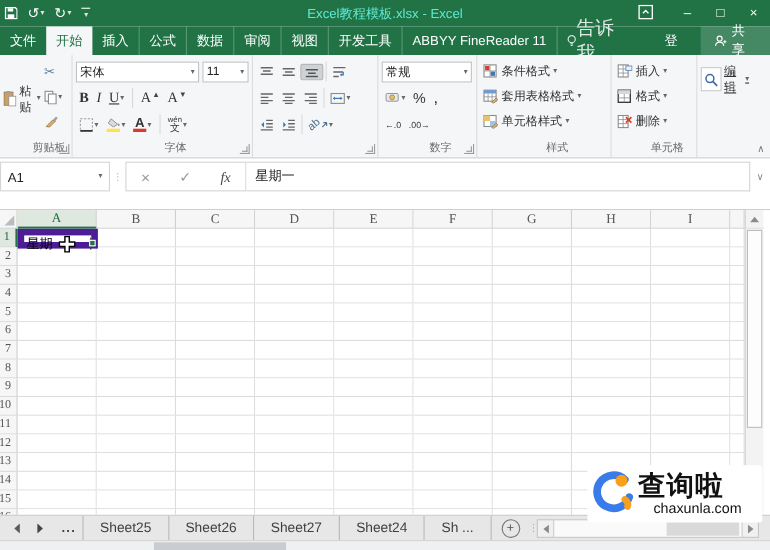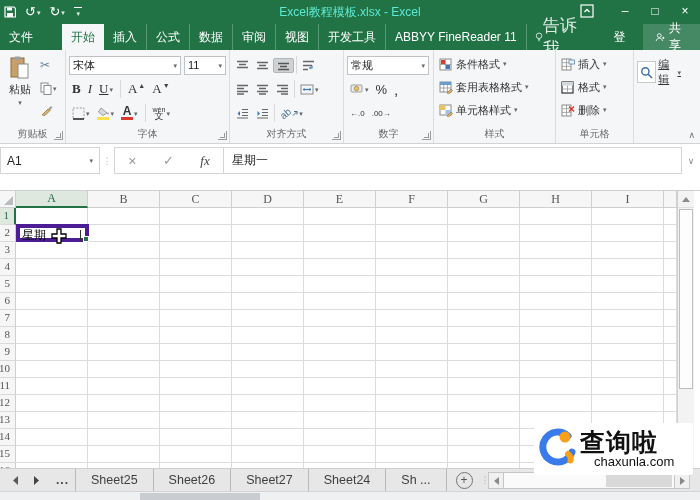--- a/index.html
+++ b/index.html
@@ -24,42 +24,42 @@
   .rtab.sep { border-right:1px solid rgba(255,255,255,0.25); }
   .rtab.active { background:#f5f6f7; color:#217346; }
   .tab-right { margin-left:auto; display:flex; align-items:stretch; }
   .tellme { display:flex; align-items:center; gap:0; padding:0 8px; color:rgba(255,255,255,.85); font-size:17px; }
   .signin { padding:0 10px; line-height:26px; font-size:12px; }
   .share { background:rgba(255,255,255,.16); display:flex; align-items:center; gap:4px; padding:0 12px; font-size:12px; }
 
   
   .ribbon { position:absolute; left:0; top:50px; width:700px; height:94px; background:#f5f6f7; border-bottom:1px solid #d2d2d2; display:flex; }
   .rgroup { position:relative; height:100%; border-right:1px solid #dcdcdc; padding:3px 3px 16px 3px; flex:none; }
-  .glabel { position:absolute; bottom:2px; left:0; width:100%; text-align:center; font-size:10px; color:#696969; }
+  .glabel { position:absolute; bottom:2px; left:12px; width:100%; text-align:center; font-size:10px; color:#696969; }
   .launcher { position:absolute; right:2px; bottom:3px; width:9px; height:9px; border-right:1px solid #9a9a9a; border-bottom:1px solid #9a9a9a; }
   .launcher:after{ content:""; position:absolute; right:1px; bottom:1px; width:4px; height:4px; border-right:1px solid #9a9a9a; border-bottom:1px solid #9a9a9a; }
   .rrow { display:flex; align-items:center; height:24px; gap:1px; }
   .rbtn { display:flex; align-items:center; gap:1px; padding:1px 3px; border-radius:2px; color:#333; }
   .rbtn.on { background:#cfd2d4; border:1px solid #b4b7ba; }
   .car { font-size:7px; color:#666; line-height:1; }
   .vdiv { width:1px; height:18px; background:#d9d9d9; margin:0 3px; }
   .combo { background:#fff; border:1px solid #c0c3c6; height:19px; display:flex; align-items:center; padding:0 3px; font-size:11px; color:#222; }
   .combo .car { margin-left:auto; }
   .bold-b { font-family:"Liberation Serif",serif; font-weight:bold; font-size:13px; }
   .ital-i { font-family:"Liberation Serif",serif; font-style:italic; font-size:13px; }
   .und-u  { font-family:"Liberation Serif",serif; font-size:13px; text-decoration:underline; }
   .fsz { font-family:"Liberation Serif",serif; font-size:13px; position:relative; }
   .fsz sup { font-size:7px; position:relative; top:-3px; color:#444; }
   .a-color { font-weight:bold; font-size:12px; line-height:10px; display:flex; flex-direction:column; align-items:center; }
   .a-color .bar { width:12px; height:3px; margin-top:1px; }
   .phonetic { display:flex; flex-direction:column; align-items:center; line-height:6px; font-size:7px; color:#333; }
   .phonetic .b { font-size:9px; }
   .decbtn { font-size:8px; color:#333; letter-spacing:0; }
-  .stack-btn { display:flex; align-items:center; gap:3px; height:23px; padding:0 2px; font-size:11px; color:#333; white-space:nowrap;font-family:Liberation Serif, serif; }
-  .bigbtn { display:flex; flex-direction:column; align-items:center; justify-content:flex-start; width:34px; height:70px; padding-top:3px; gap:2px; font-size:11px; color:#333; }
+  .stack-btn { display:flex; align-items:center; gap:3px; height:23px; padding:0 2px; font-size:11px; color:#333; white-space:nowrap; }
+  .bigbtn { display:flex; flex-direction:row; align-items:center; justify-content:flex-start; width:34px; height:70px; padding-top:3px; gap:2px; font-size:11px; color:#333; }
   .minicol { display:flex; flex-direction:column; justify-content:flex-start; gap:3px; padding-top:2px; }
   .minicol .rbtn { height:20px; }
   .editing-grp { display:flex; flex-direction:row; align-items:center; padding-top:4px; gap:2px; font-size:11px; color:#333;text-decoration:underline; }
   .mag-box { width:24px; height:22px; background:#fff; border:1px solid #c9c9c9; display:flex; align-items:center; justify-content:center; }
   .collapse { position:absolute; right:5px; bottom:3px; color:#777; font-size:9px; }
 
   
   .fbar { position:absolute; left:0; top:145px; width:700px; height:45px; background:#fff; }
   .fbar-row { display:flex; align-items:stretch; height:27px; margin-top:2px; }
   .namebox { width:100px; border:1px solid #d5d5d5; background:#fff; display:flex; align-items:center; padding:0 6px; font-size:12px; color:#222; }
@@ -74,21 +74,21 @@
   .gridwrap { position:absolute; left:0; top:190px; width:700px; height:278px; background:#fff; border-top:1px solid #cfcfcf; overflow:hidden; }
   #sheet { position:absolute; left:0; top:0; display:grid; grid-template-columns:16px repeat(9,72px) 13px; grid-auto-rows:17px; }
   .ch { background:#f6f6f6; border-right:1px solid #cfcfcf; border-bottom:1px solid #cfcfcf; text-align:center; font-family:"Liberation Serif",serif; font-size:12px; color:#555; line-height:16px; }
   .ch.sel { background:#dfe8df; color:#1e6b41; border-bottom:2px solid #217346; line-height:14px; }
   .corner { position:relative; }
   .corner .tri { position:absolute; right:2px; bottom:2px; width:0; height:0; border-left:9px solid transparent; border-bottom:9px solid #b7bcc0; }
   .rh { background:#f6f6f6; border-right:1px solid #cfcfcf; border-bottom:1px solid #d9d9d9; position:relative; overflow:hidden; font-family:"Liberation Serif",serif; font-size:11px; color:#555; }
   .rh span { position:absolute; right:5px; top:1px; width:26px; text-align:right; }
   .rh.sel { background:#dfe8df; color:#1e6b41; border-right:2px solid #217346; }
   .cell { background:#fff; border-right:1px solid #dcdcdc; border-bottom:1px solid #dcdcdc; }
-  .active-overlay { position:absolute; left:16px; top:33px; width:73px; height:18px; border:4px solid #4c1d95; background:transparent; z-index:3;text-decoration:underline; }
+  .active-overlay { position:absolute; left:16px; top:17px; width:73px; height:18px; border:6px solid #4c1d95; background:transparent; z-index:3;text-decoration:underline; }
   .active-overlay .txt { position:absolute; left:2px; top:0px; font-size:12px; color:#000; line-height:14px; white-space:nowrap; }
   .fill-handle { position:absolute; right:-4px; bottom:-4px; width:6px; height:6px; background:#217346; border:1px solid #fff; }
   .cursor-plus { position:absolute; left:31px; top:0px; }
   .caret-line { position:absolute; left:60px; top:2px; width:1px; height:11px; background:#333; }
 
   .vscroll { position:absolute; left:677px; top:0; width:17px; height:278px; background:#f3f3f3; border-left:1px solid #d0d0d0; }
   .vs-btn { width:16px; height:17px; display:flex; align-items:center; justify-content:center; }
   .vs-up { border-bottom:1px solid #e0e0e0; }
   .tri-up { width:0;height:0;border-left:4px solid transparent;border-right:4px solid transparent;border-bottom:5px solid #8a8a8a; }
   .tri-down { width:0;height:0;border-left:4px solid transparent;border-right:4px solid transparent;border-top:5px solid #8a8a8a; }
@@ -155,21 +155,21 @@
         </svg>
     </span>
     <span class="wc">–</span>
     <span class="wc">□</span>
     <span class="wc">×</span>
   </div>
 </div>
 
 <div class="tabrow">
   <div class="rtab">文件</div>
-  <div id="tab-strip" style="display:flex;margin-left:20px;">
+  <div id="tab-strip" style="display:flex;">
       <div class="rtab active">开始</div>
       <div class="rtab sep">插入</div>
       <div class="rtab sep">公式</div>
       <div class="rtab sep">数据</div>
       <div class="rtab sep">审阅</div>
       <div class="rtab sep">视图</div>
       <div class="rtab sep">开发工具</div>
       <div class="rtab sep">ABBYY FineReader 11</div>
     </div>
   <div class="tab-right">
@@ -359,21 +359,20 @@
         </span>
       <span class="vdiv" style="margin:0 1px;"></span>
       <span class="rbtn">
           <span style="display:inline-block;transform:rotate(-40deg);font-size:10px;color:#4a6d8c;">ab</span>
           <svg width="6" height="7" viewBox="0 0 6 7">
             <path d="M1 5.5 5 1.5M5 1.5v3M5 1.5H2" stroke="#4a6d8c" stroke-width="1"></path>
           </svg>
           <span class="car">▾</span>
         </span>
     </div>
-    <div class="glabel">对齐方式</div>
     <div class="launcher"></div>
   </div>
 
   <div class="rgroup" style="width:90px;">
     <div class="rrow">
       <div class="combo" style="width:82px;">
           <span>常规</span>
           <span class="car">▾</span>
         </div>
     </div>

